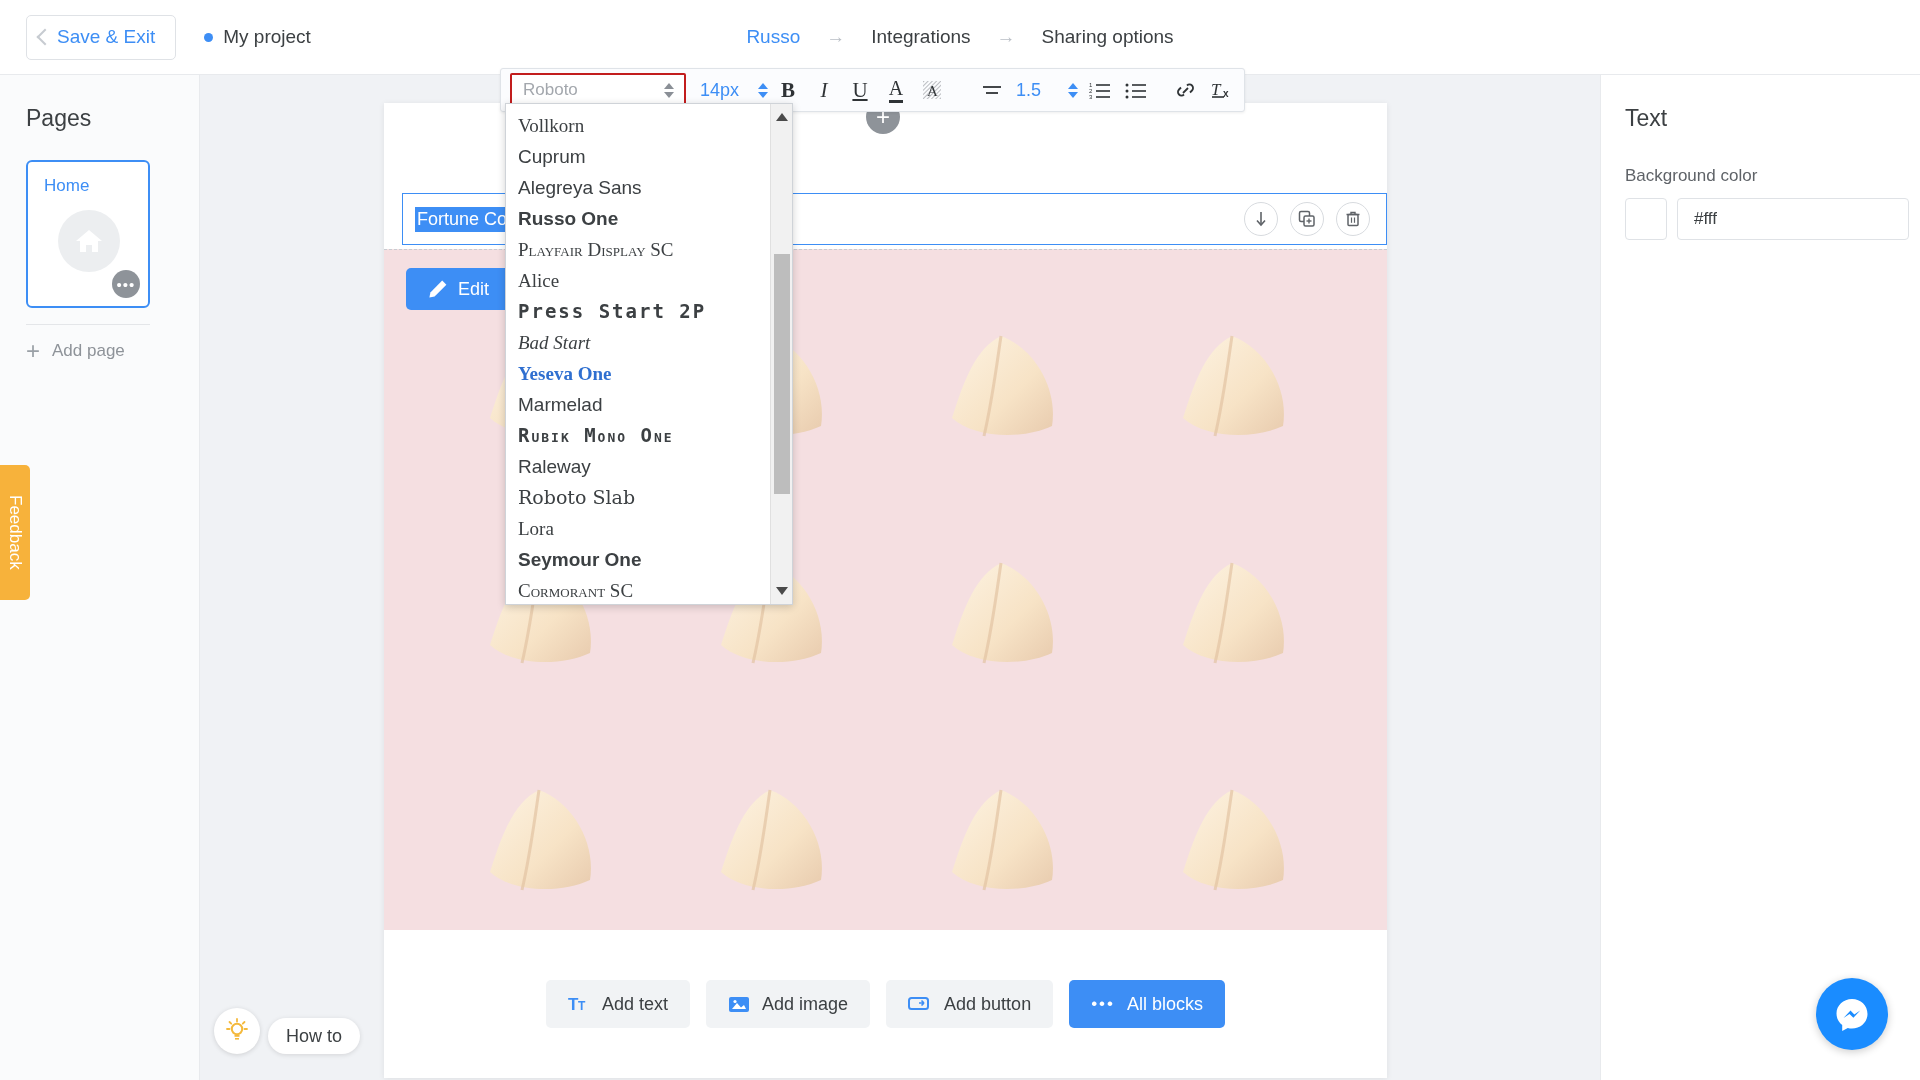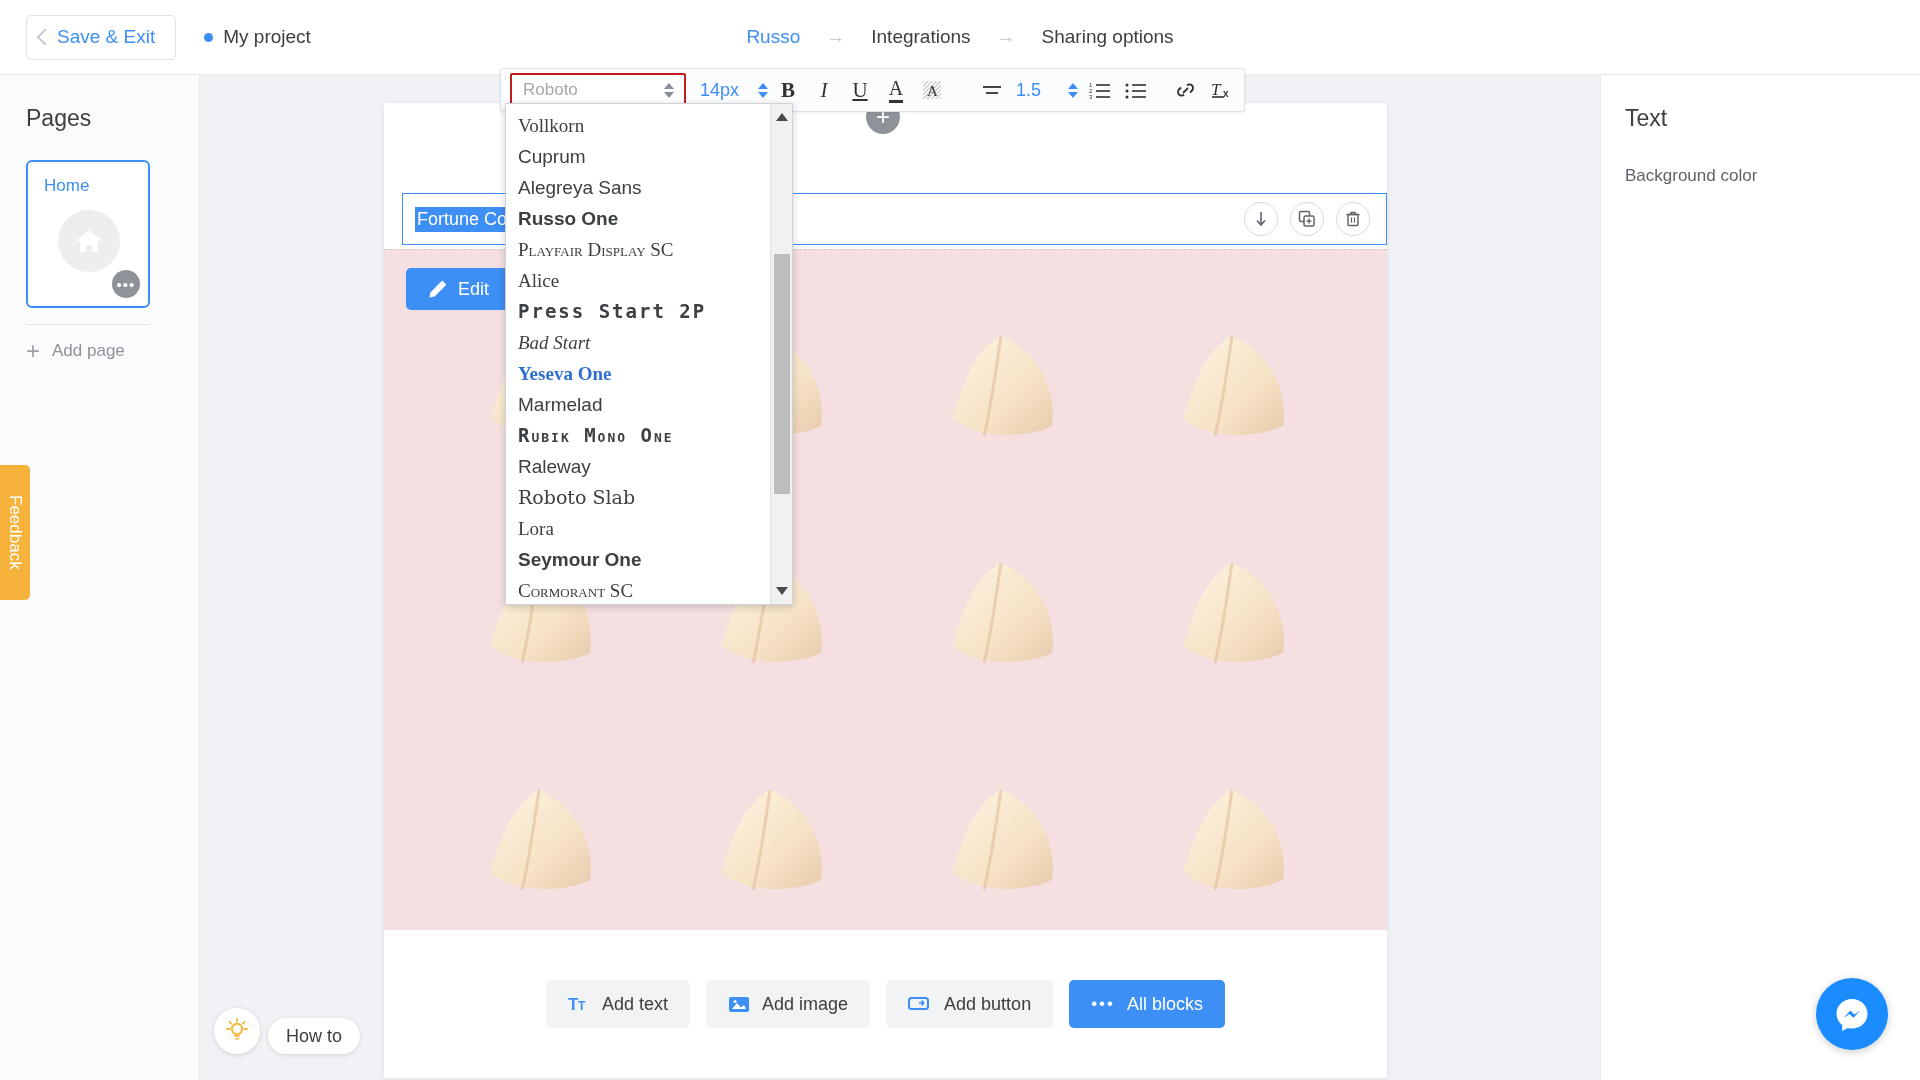--- a/index.html
+++ b/index.html
@@ -303,20 +303,24 @@
       </svg>
     </div>
     <div class="pill">
       <span>How to</span>
     </div>
   </div>
 
   <div class="sidebar-right">
     <div class="rt-title">Text</div>
     <div class="rt-label">Background color</div>
+    <div class="color-row">
+      <div class="swatch"></div>
+      <input class="hexfield" type="text" value="#fff" style="">
+    </div>
   </div>
 
   <div class="canvas-area">
     <div class="page-sheet">
 
       <div class="text-block">
         <span class="sel-text">Fortune Cook</span>
         <div class="block-ctrls">
           <div class="ctrl-circle">
             <svg width="16" height="18" viewBox="0 0 16 18">

